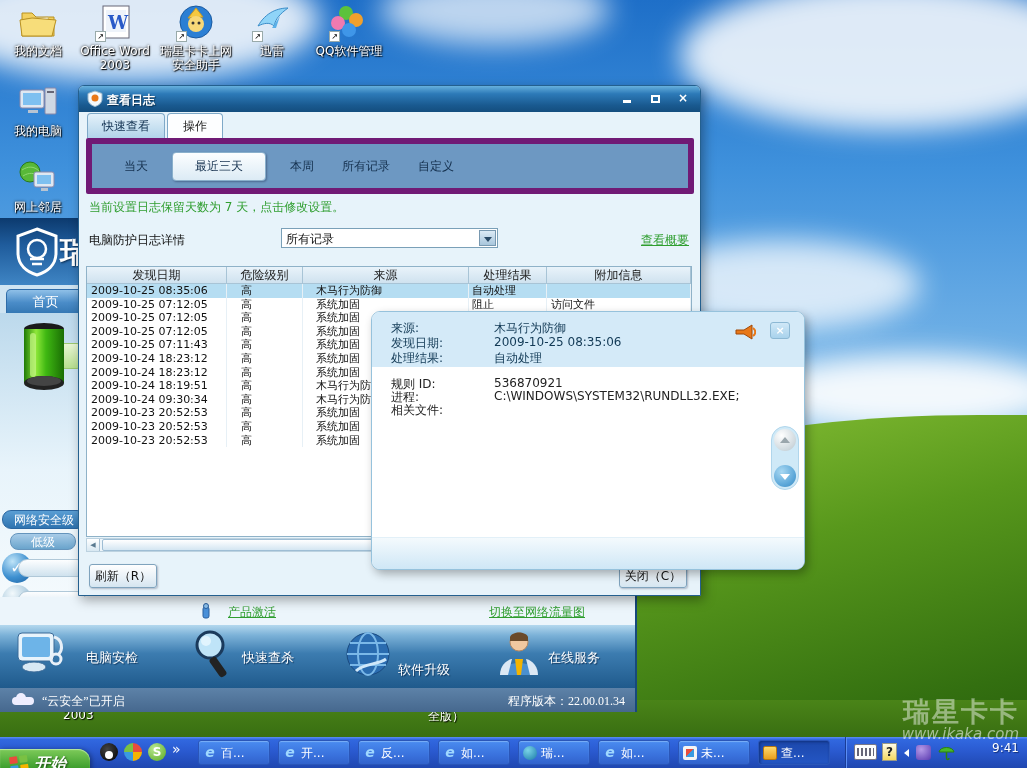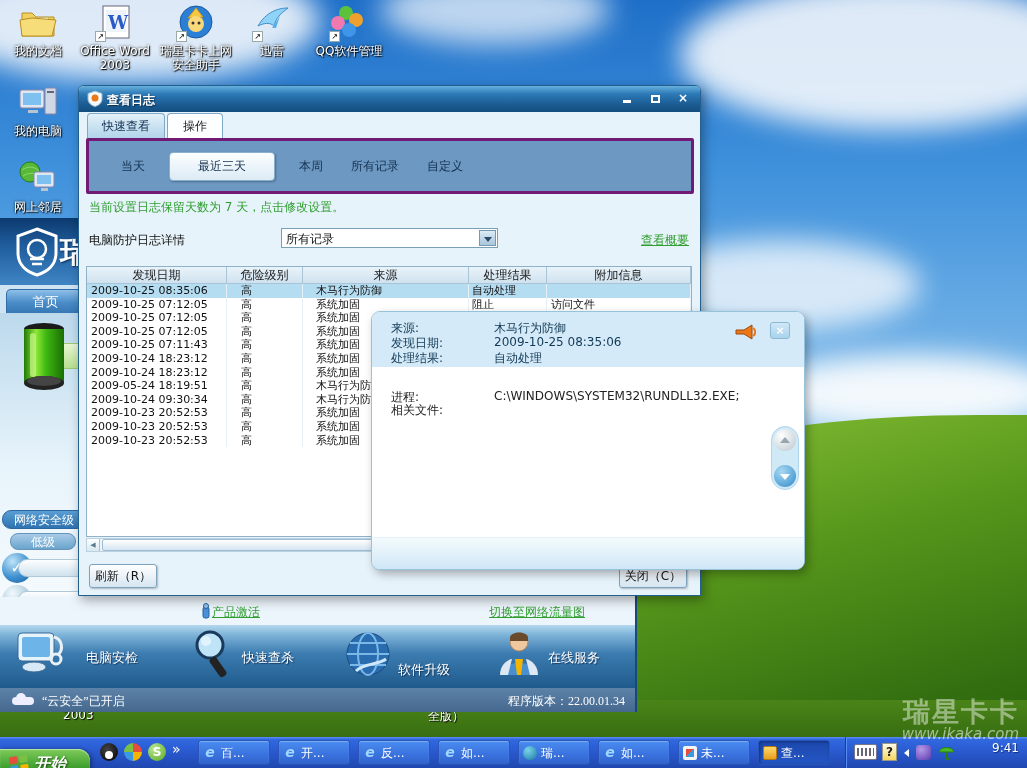--- a/index.html
+++ b/index.html
@@ -63,25 +63,25 @@
   .dlg-title { position:absolute; left:28px; top:6px; color:#fff; font-weight:bold; font-size:12px; text-shadow:1px 1px 1px #0a3050; }
   .dlg-ticon { position:absolute; left:8px; top:4px; }
   .wbtns { position:absolute; right:8px; top:5px; display:flex; gap:10px; }
   .wbtn { width:18px; height:16px; color:#fff; text-align:center; font-weight:bold; font-size:12px; line-height:15px; cursor:pointer; }
   .wbtn .bar { display:inline-block; width:8px; height:3px; background:#fff; margin-top:9px; }
   .wbtn .box { display:inline-block; width:9px; height:8px; border:2px solid #fff; margin-top:4px; }
   .dlg-tab { position:absolute; top:27px; height:25px; border:1px solid #7fa9c8; border-bottom:none; border-radius:4px 4px 0 0;
     text-align:center; line-height:24px; font-size:12px; cursor:pointer; }
   .tab-active { left:8px; width:78px; background:linear-gradient(180deg,#e4f1fa,#b2d4ea); color:#0f2f4f; z-index:2; }
   .tab-idle { left:88px; width:56px; background:#fdfeff; color:#222; }
-  .dlg-bluepanel { position:absolute; left:7px; top:52px; width:608px; height:56px; background:#6d98c2; border:3px solid #701a75; border-radius:2px;
+  .dlg-bluepanel { position:absolute; left:7px; top:52px; width:608px; height:56px; background:#6d98c2; border:6px solid #701a75; border-radius:2px;
     display:flex; align-items:center; padding-left:28px; gap:20px; }
   .f-plain { color:#15314f; font-size:12px; cursor:pointer; padding:0 4px; }
   .f-btn { background:linear-gradient(180deg,#fcfeff,#dcebf5); border:1px solid #8ab0cc; border-radius:4px; box-shadow:1px 1px 2px rgba(0,0,30,.3);
-    color:#15314f; font-size:12px; padding:5px 28px; cursor:pointer; }
+    color:#15314f; font-size:12px; padding:5px 22px; cursor:pointer; }
   .dlg-notice { position:absolute; left:10px; top:113px; color:#2f9e2f; font-size:12px; }
   .dlg-detail-label { position:absolute; left:10px; top:146px; color:#111; font-size:12px;font-family:Liberation Mono, monospace; }
   .dropdown { position:absolute; left:202px; top:142px; width:217px; height:20px; background:#fff; border:1px solid #7aa0b8; cursor:pointer; }
   .dropdown .val { position:absolute; left:4px; top:2px; font-size:12px; color:#111; }
   .dropdown .btn { position:absolute; right:1px; top:1px; width:17px; height:16px; background:linear-gradient(180deg,#dceaf5,#a8c6dc); border:1px solid #7898b0; }
   .tri-down { position:absolute; left:4px; top:6px; width:0; height:0; border-left:4px solid transparent; border-right:4px solid transparent; border-top:5px solid #2a4a66; }
   .dlg-summary { position:absolute; left:562px; top:146px; }
   .dlg-table { position:absolute; left:7px; top:180px; width:606px; height:271px; background:#fff; border:1px solid #8fb2c8; }
   .log-header { display:grid; grid-template-columns:140px 76px 166px 78px 144px; height:17px;
     background:linear-gradient(180deg,#e9f3fa,#cfe2ef); border-bottom:1px solid #a8c4d6; }
@@ -297,21 +297,21 @@
       <div>此模式下瑞</div>
       <div>恶意程序</div>
     </div>
     <div class="mw-virusdb">病毒库版本</div>
   </div>
   <div class="mw-links">
     <svg width="12" height="16" style="position:absolute;left:200px;top:6px;">
       <rect x="3" y="4" width="6" height="11" rx="2" fill="#4a90d8" stroke="#2a60a0"></rect>
         <circle cx="6" cy="3" r="2.5" fill="#8fc4f0" stroke="#2a60a0"></circle>
     </svg>
-    <span class="glink" style="position:absolute;left:212px;top:7px;">产品激活</span>
+    <span class="glink" style="position:absolute;left:228px;top:7px;">产品激活</span>
     <span class="glink" style="position:absolute;left:489px;top:7px;">切换至网络流量图</span>
   </div>
   <div class="mw-toolbar">
     <svg class="tb-icon" style="left:16px;" width="56" height="52">
       <rect x="2" y="4" width="36" height="28" rx="4" fill="#e8f4fc" stroke="#3a6a98"></rect>
         <rect x="6" y="8" width="28" height="20" rx="2" fill="#6db4e8"></rect>
       <path d="M38 8 C46 10, 48 20, 42 26" stroke="#e8f0f8" stroke-width="3" fill="none"></path>
         <circle cx="40" cy="30" r="5" fill="none" stroke="#e8f0f8" stroke-width="3"></circle>
       <ellipse cx="18" cy="38" rx="12" ry="5" fill="#d8e8f4" stroke="#3a6a98"></ellipse>
     </svg>
@@ -430,21 +430,21 @@
           <div class="c-info"></div>
         </div>
         <div class="log-row">
           <div class="c-date">2009-10-24 18:23:12</div>
           <div class="c-level">高</div>
           <div class="c-source">系统加固</div>
           <div class="c-result"></div>
           <div class="c-info"></div>
         </div>
         <div class="log-row">
-          <div class="c-date">2009-05-24 18:19:51</div>
+          <div class="c-date">2009-10-24 18:19:51</div>
           <div class="c-level">高</div>
           <div class="c-source">木马行为防御</div>
           <div class="c-result"></div>
           <div class="c-info"></div>
         </div>
         <div class="log-row">
           <div class="c-date">2009-10-24 09:30:34</div>
           <div class="c-level">高</div>
           <div class="c-source">木马行为防御</div>
           <div class="c-result"></div>
@@ -493,20 +493,24 @@
     </div>
     <div class="pp-row" style="top:38px;">
       <span class="pp-lbl">处理结果:</span>
       <span class="pp-val">自动处理</span>
     </div>
     <svg class="pp-horn" width="22" height="16">
       <path d="M2 6 L10 6 L18 1 L18 15 L10 10 L2 10 Z" fill="#e87818" stroke="#a04808"></path>
       <path d="M19 4 C22 6, 22 10, 19 12" stroke="#e87818" stroke-width="2" fill="none"></path>
     </svg>
     <div class="pp-close">×</div>
+  </div>
+  <div class="pp-row pp-body-row" style="top:64px;">
+    <span class="pp-lbl">规则 ID:</span>
+    <span class="pp-val">536870921</span>
   </div>
   <div class="pp-row pp-body-row" style="top:77px;">
     <span class="pp-lbl">进程:</span>
     <span class="pp-val">C:\WINDOWS\SYSTEM32\RUNDLL32.EXE;</span>
   </div>
   <div class="pp-row pp-body-row" style="top:90px;">
     <span class="pp-lbl">相关文件:</span>
     <span class="pp-val"></span>
   </div>
   <div class="pp-scroll">

